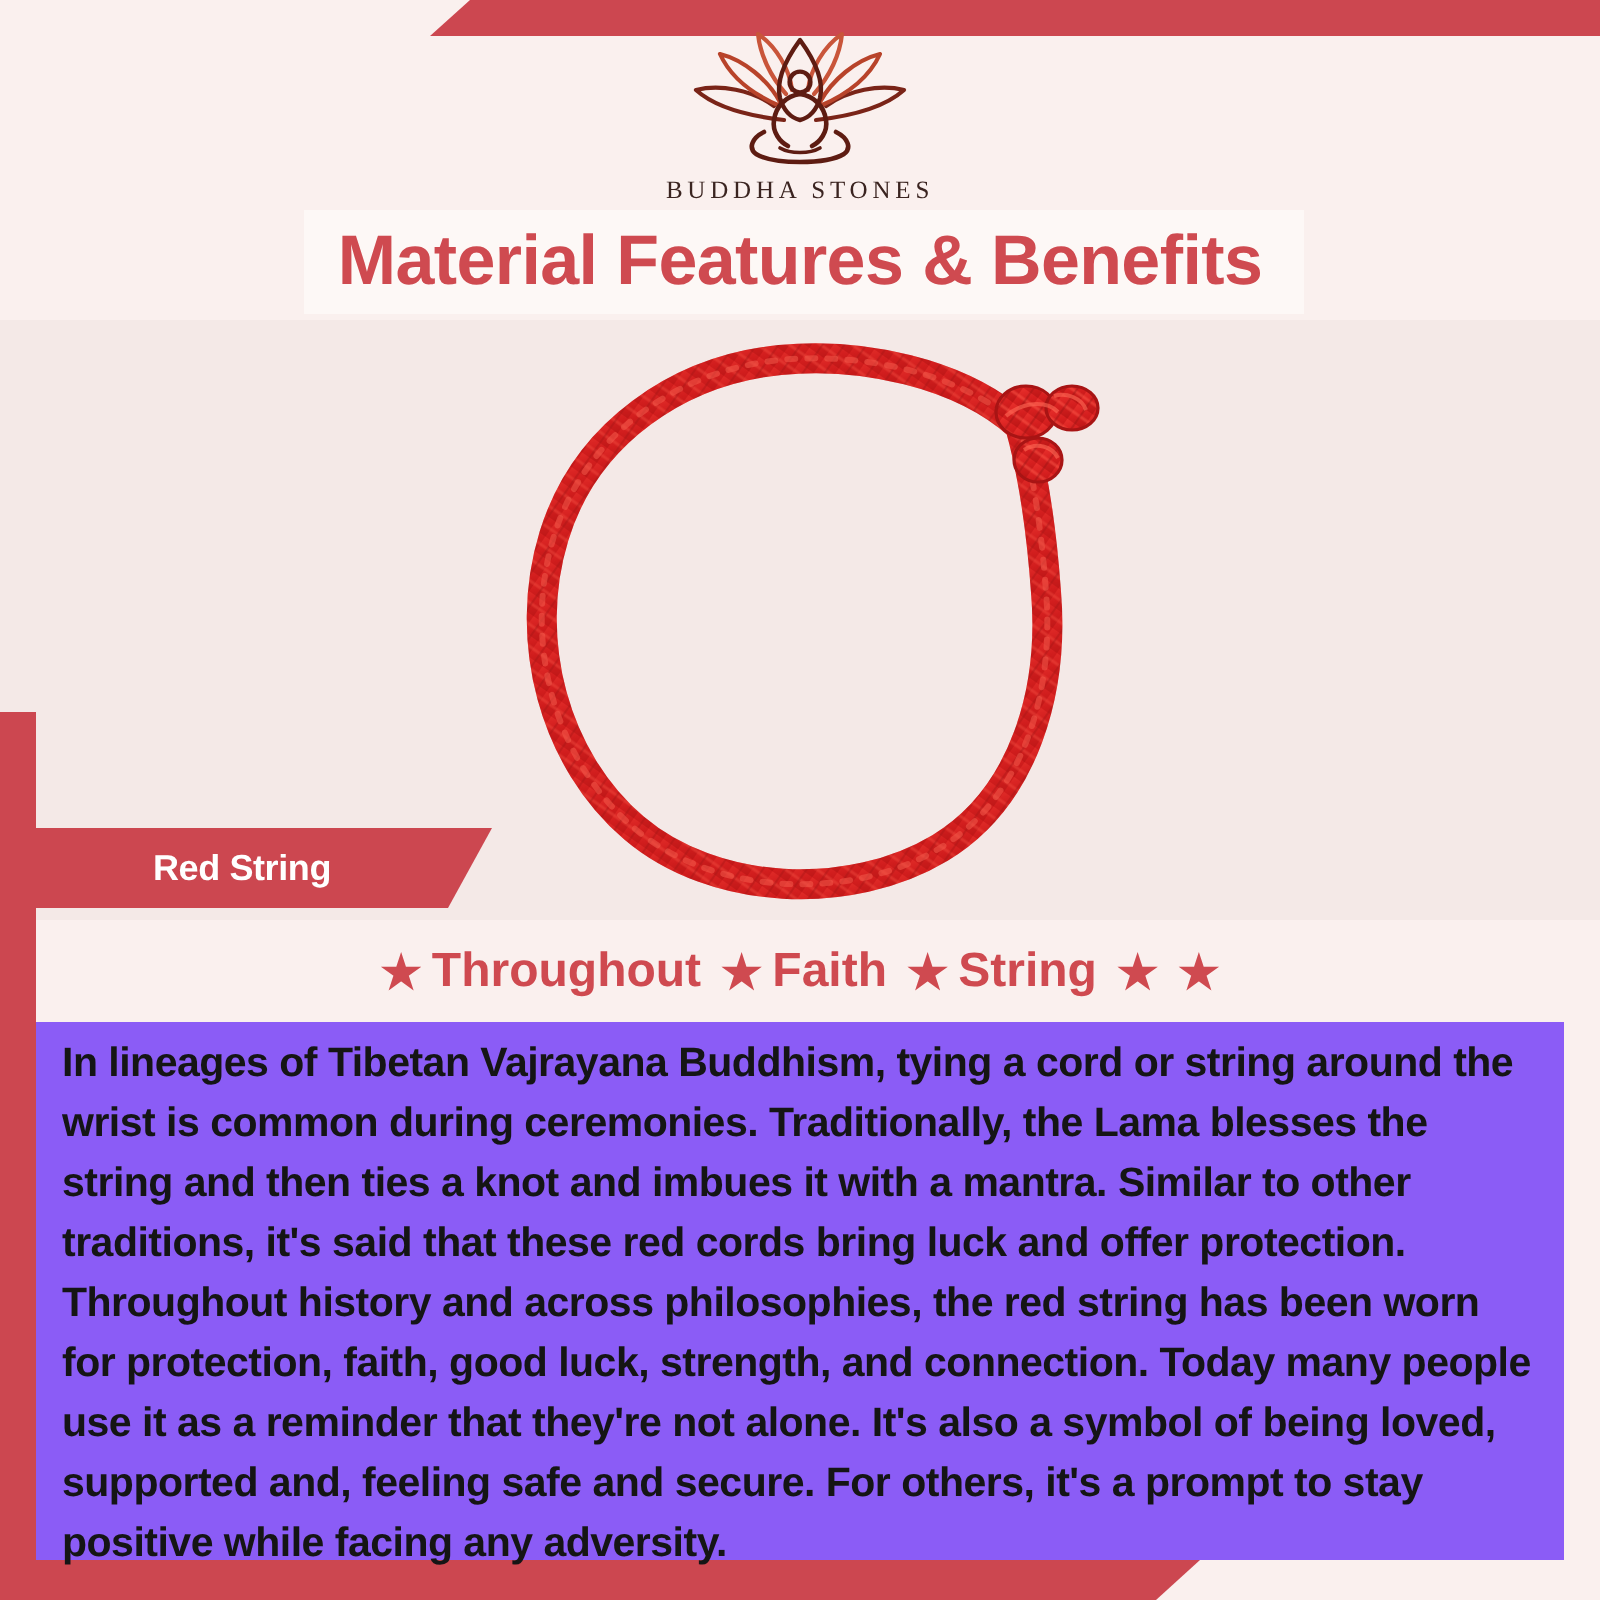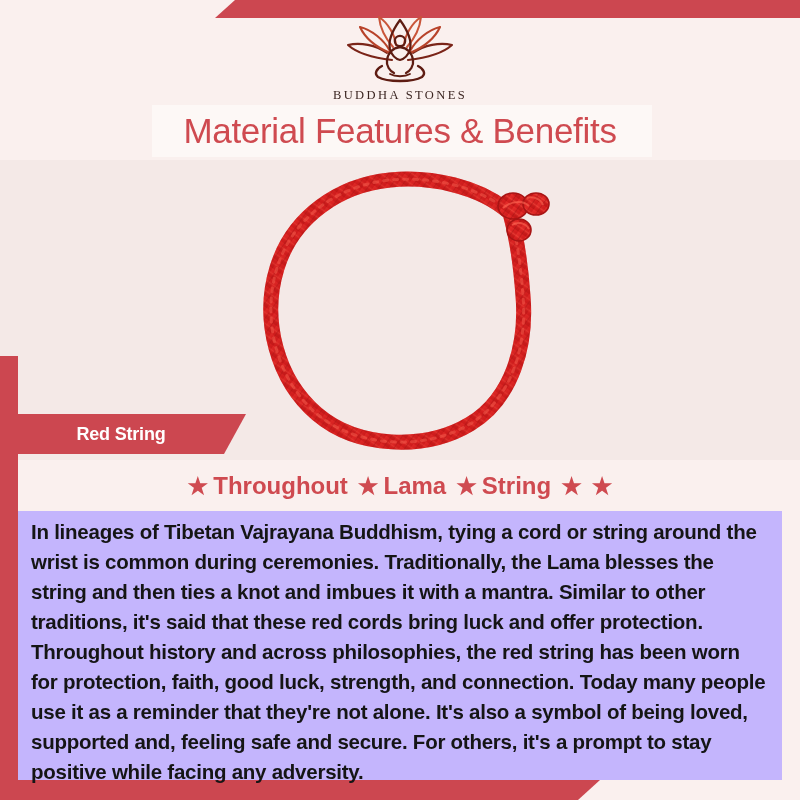--- a/index.html
+++ b/index.html
@@ -102,21 +102,21 @@
     left: 152px; top: 105px;
     width: 500px; height: 52px;
     background: #fdf8f6;
   }
   .title-text {
     position: absolute;
     left: 0; top: 103px;
     width: 800px;
     text-align: center;
     font-size: 35px;
-    font-weight: normal;
+    font-weight: bold;
     color: #cf4a50;
     line-height: 56px;
     letter-spacing: -0.3px;
   }
 
   
   .product {
     position: absolute;
     left: 255px; top: 168px;
     width: 330px; height: 290px;
@@ -165,21 +165,21 @@
     font-size: 23px;
     line-height: 1;
     color: #cf4a50;
   }
 
   
   .copy-panel {
     position: absolute;
     left: 18px; top: 511px;
     width: 764px; height: 269px;
-    background: #c4b5fd;
+    background: #8b5cf6;
     box-sizing: border-box;
     padding: 6px 14px 0 13px;
   }
   .copy-text {
     margin: 0;
     font-size: 20.5px;
     line-height: 30px;
     font-weight: bold;
     color: #151515;
     letter-spacing: -0.25px;
@@ -280,21 +280,21 @@
   <div class="ribbon"></div>
   <div class="ribbon-label">Red String</div>
 
   <div class="features">
     <span class="feature">
       <span class="star">★</span>
       <span>Throughout</span>
     </span>
     <span class="feature">
       <span class="star">★</span>
-      <span>Lama</span>
+      <span>Faith</span>
     </span>
     <span class="feature">
       <span class="star">★</span>
       <span>String</span>
     </span>
     <span class="feature">
       <span class="star">★</span>
     </span>
     <span class="feature">
       <span class="star">★</span>

